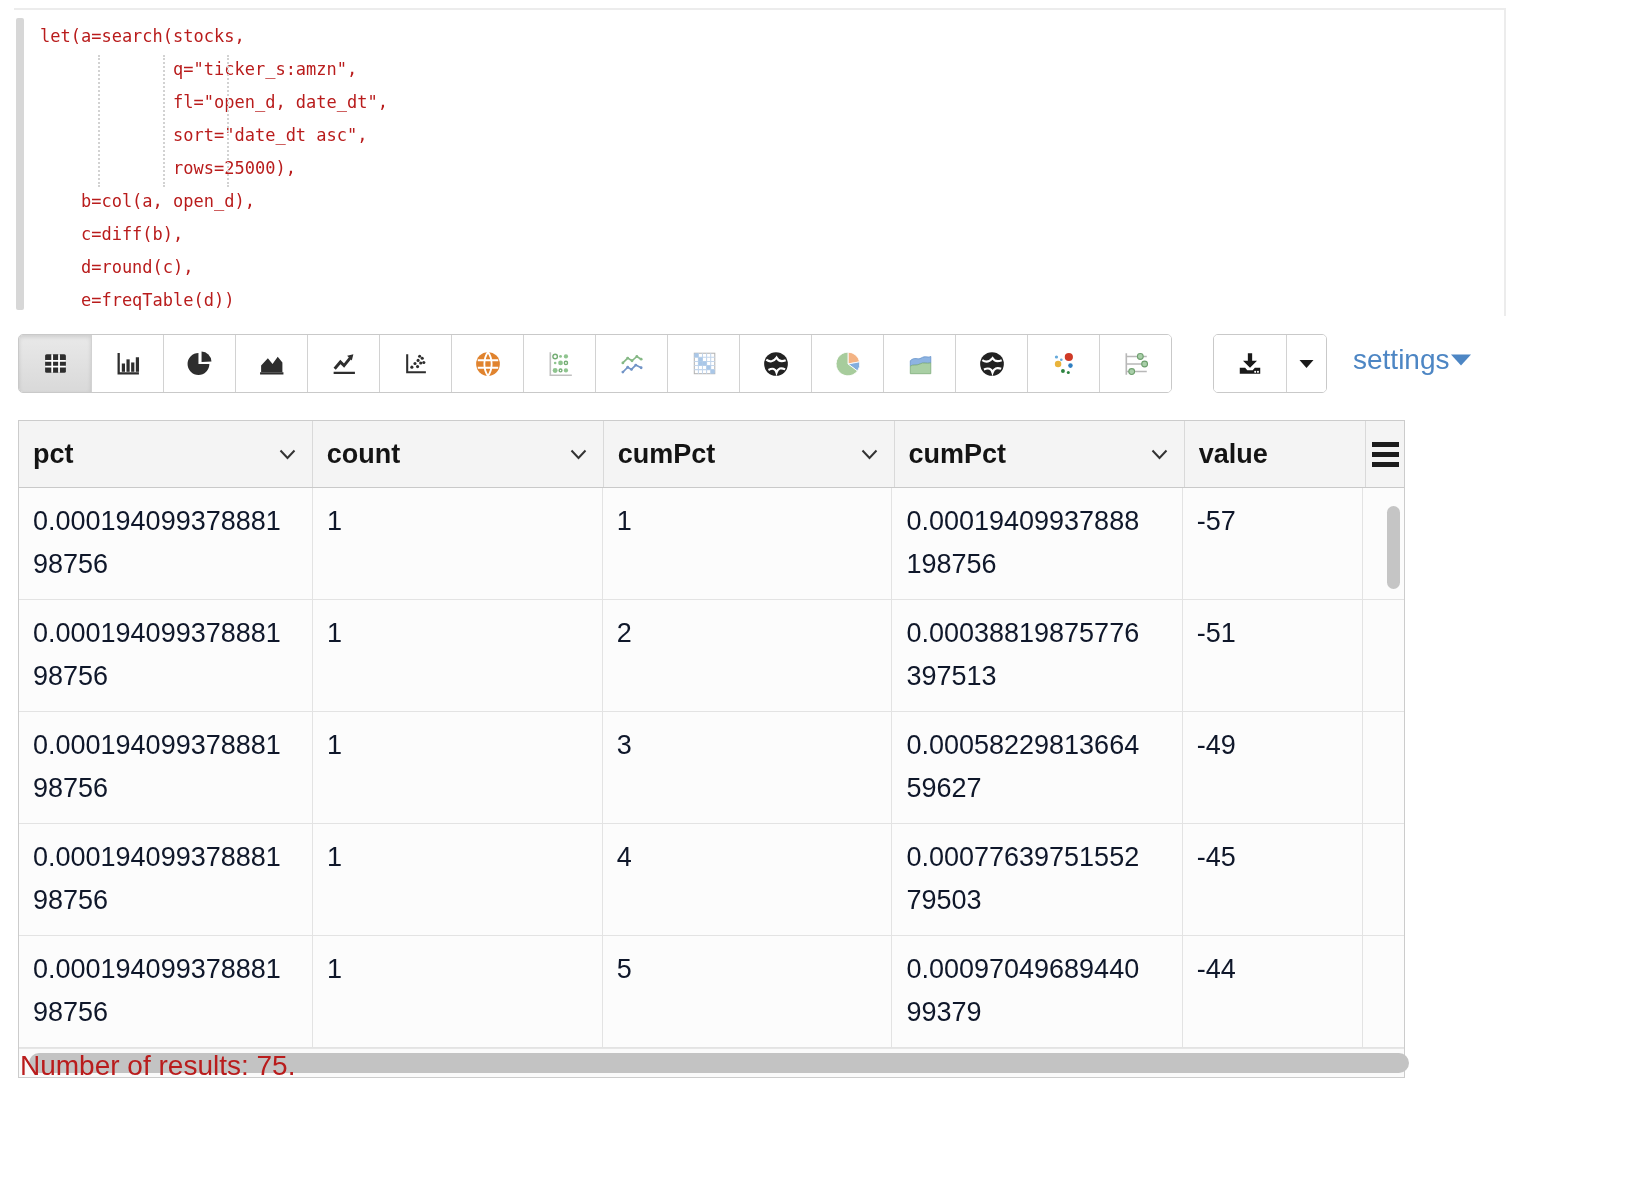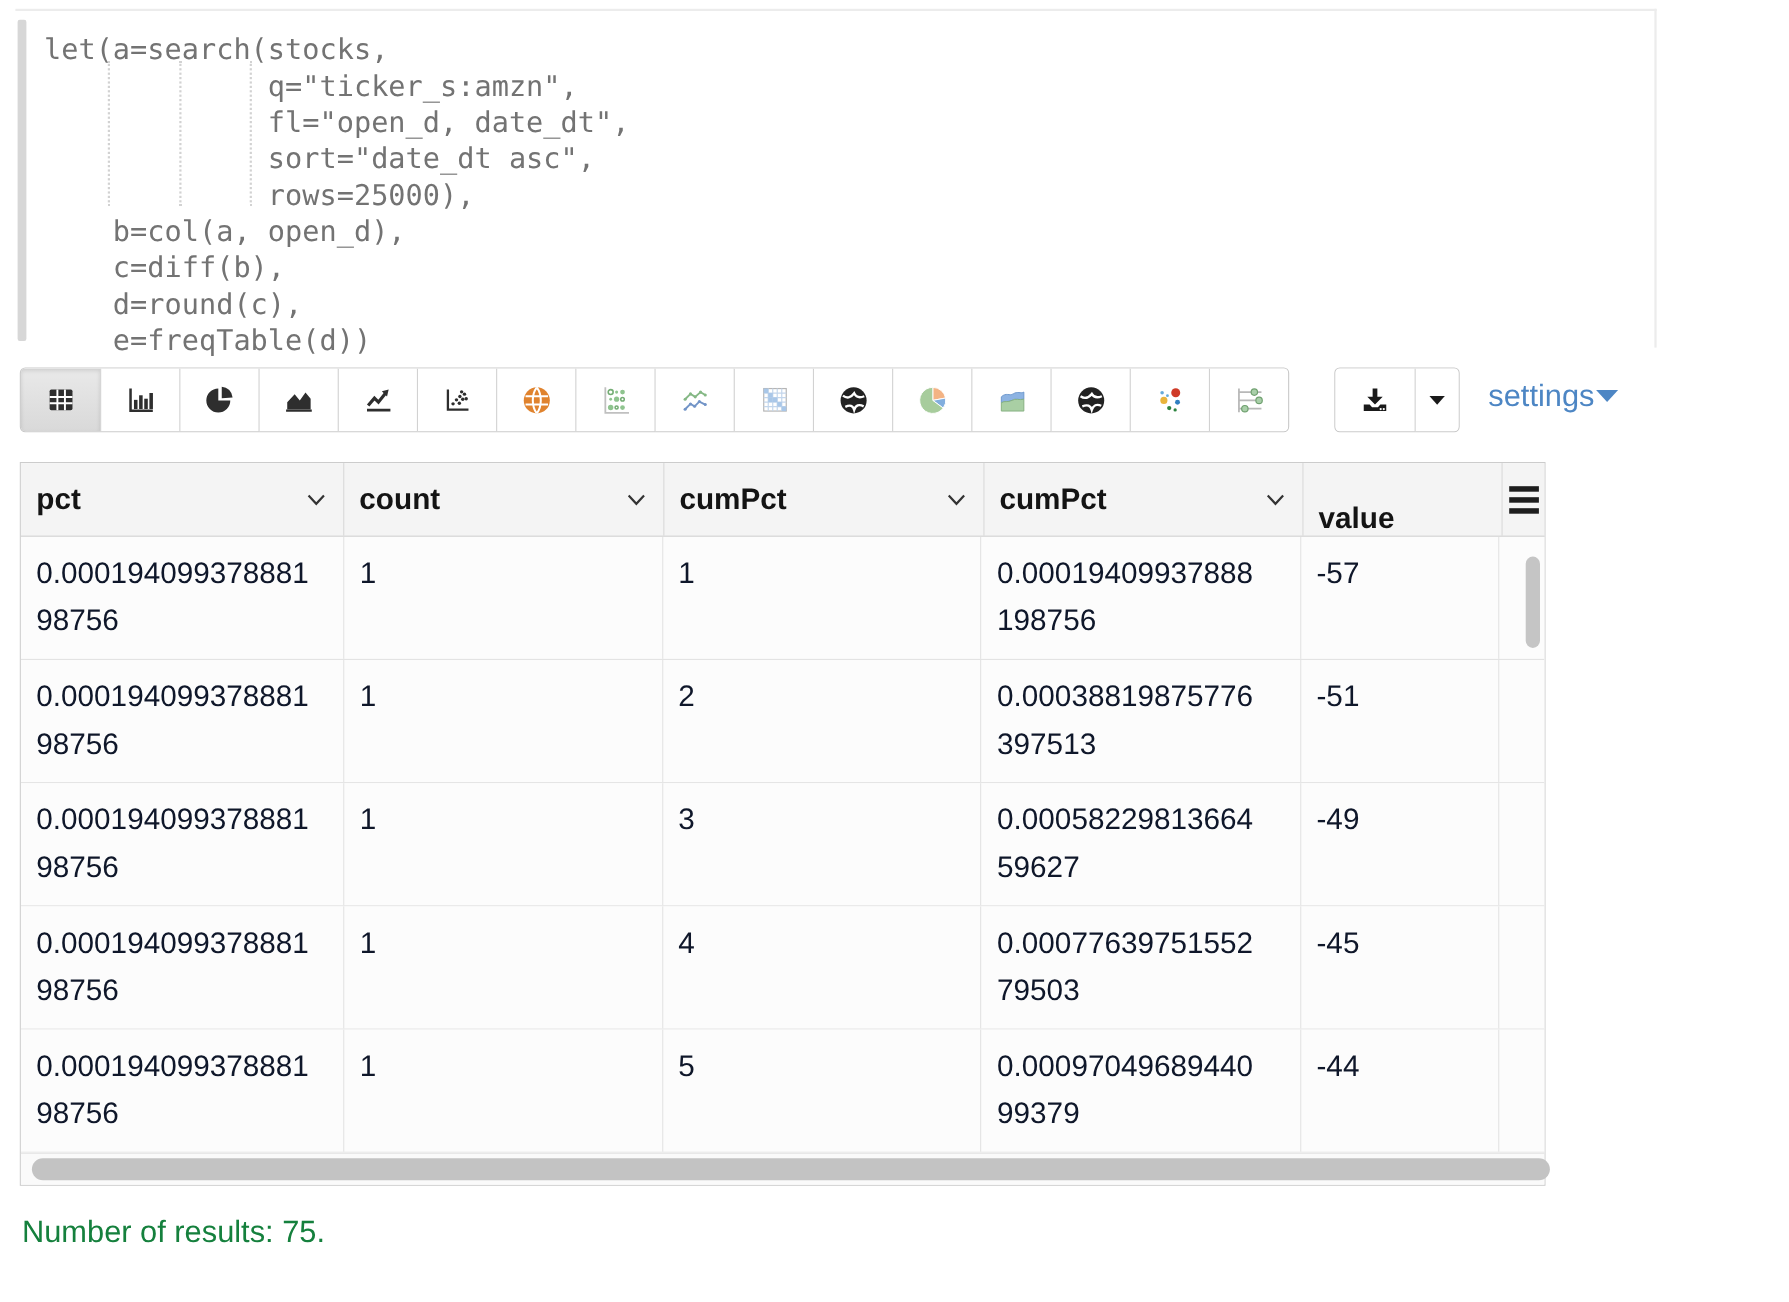--- a/index.html
+++ b/index.html
@@ -12,23 +12,23 @@
   
   #editor {
     position:absolute; left:14px; top:8px; width:1492px; height:308px;
     border-top:2px solid #ececec; border-right:2px solid #ececec; background:#fff;
   }
   #editor .leftbar {
     position:absolute; left:2px; top:8px; width:8px; height:292px;
     background:#d7d7d7; border-radius:2px;
   }
   #editor pre.code {
-    margin:0; padding:20px 0 0 26px;
+    margin:0; padding:10px 0 0 26px;
     font-family:"DejaVu Sans Mono", monospace;
-    font-size:26px; line-height:33px; color:#737373;
+    font-size:17px; line-height:33px; color:#b91c1c;
     white-space:pre;
   }
   .indent-guide {
     position:absolute; top:45px; height:132px; width:0;
     border-left:2px dotted #d2d2d2;
   }
   .ig-1 { left:84px; } .ig-2 { left:149px; } .ig-3 { left:213px; }
 
   
   #toolbar { position:absolute; left:0; top:334px; width:1626px; height:60px; }
@@ -60,21 +60,21 @@
     border:1px solid #cccccc; background:#fff;
   }
   .grid-header { display:flex; height:67px; background:#f4f4f4; border-bottom:1px solid #c9c9c9; }
   .hcell {
     display:flex; align-items:center; justify-content:space-between;
     padding:0 16px 0 14px; border-right:1px solid #d9d9d9;
     font-weight:bold; font-size:27px; color:#141414; cursor:pointer;
   }
   .hcell:last-child { border-right:none; }
   .w-pct{width:321px;} .w-count{width:318px;gap:17px;} .w-cumfreq{width:318px;}
-  .w-cumpct{width:317px;} .w-value{width:197px;align-items:flex-end;} .w-menu{width:42px;}
+  .w-cumpct{width:317px;} .w-value{width:197px;} .w-menu{width:42px;}
   .hcell.menu { justify-content:center; padding:0; }
   .hamburger { display:flex; flex-direction:column; gap:5px; }
   .hamburger span { display:block; width:27px; height:5px; background:#1d1d1d; }
 
   .grid-body { position:relative; height:560px; overflow:hidden; background:#fcfcfc; }
   .grid-row { display:flex; height:112px; border-bottom:1px solid #e3e3e3; background:#fcfcfc; }
   .cell {
     padding:12px 14px 0 14px; font-size:27px; line-height:43px; color:#0f172a;
     border-right:1px solid #e3e3e3; overflow:hidden;
   }
@@ -87,22 +87,22 @@
   .hscroll {
     position:relative; height:29px; background:#fafafa; border-top:1px solid #e6e6e6;
   }
   .hscroll-thumb {
     position:absolute; left:10px; top:4px; width:1380px; height:20px;
     background:#c3c3c3; border-radius:10px;
   }
 
   
   #results-count {
-    position:absolute; left:20px; top:1104px;
-    color:#15803d; font-size:28px;
+    position:absolute; left:20px; top:1050px;
+    color:#b91c1c; font-size:28px;
   }
 
   svg { display:block; }
 </style>
 </head>
 <body>
 
 <div id="editor">
   <div class="leftbar"></div>
   <div class="indent-guide ig-1"></div>

